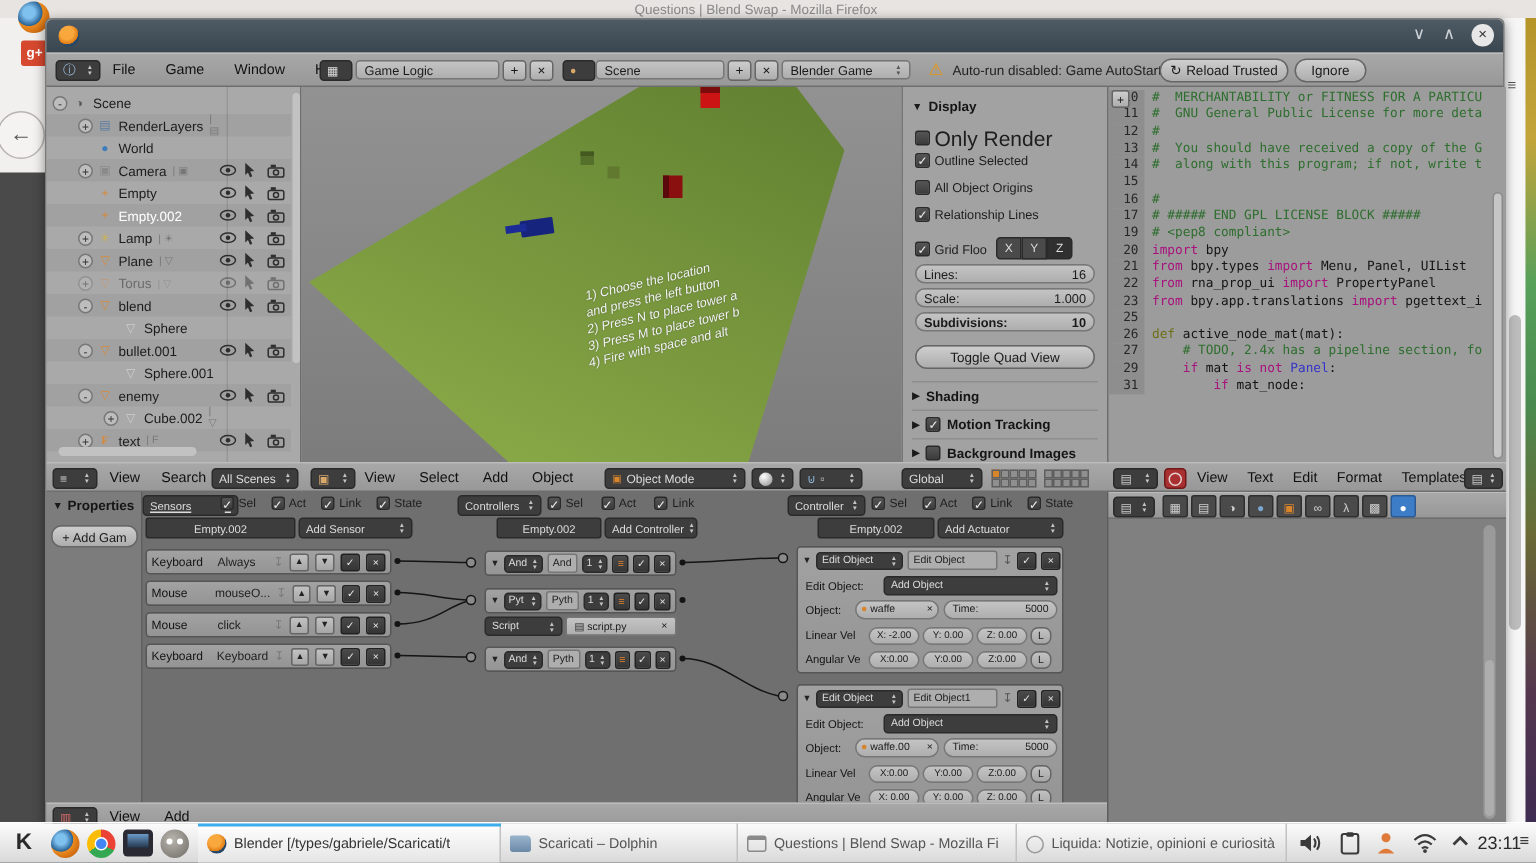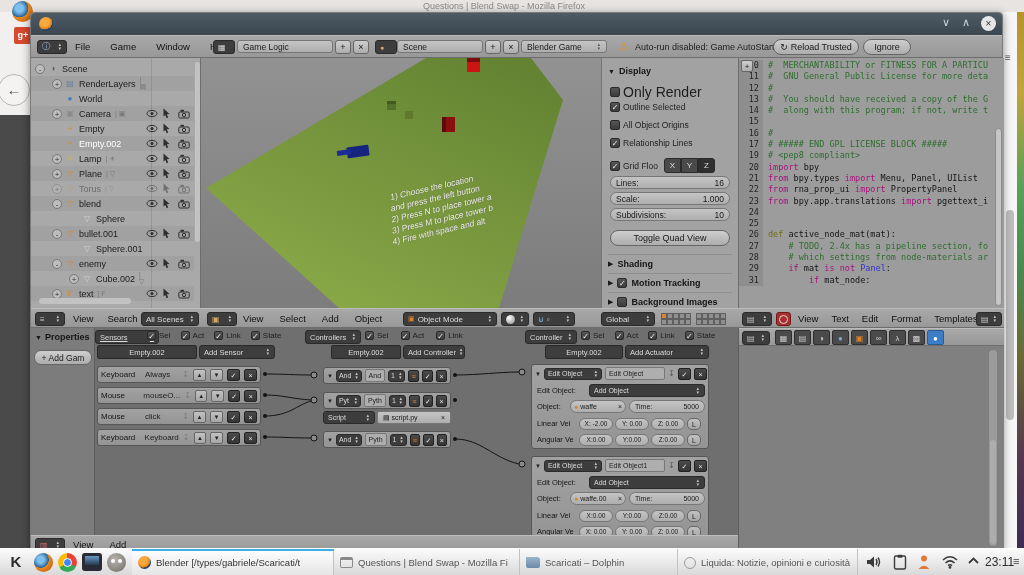--- a/index.html
+++ b/index.html
@@ -464,21 +464,21 @@
     </div>
     <div id="npanel-fields">
         <div class="ab dlight" style="left: 8px; top: 118px; width: 120px; justify-content: space-between;">
           <span>Lines:</span>
           <span>16</span>
         </div>
         <div class="ab dlight" style="left: 8px; top: 134px; width: 120px; justify-content: space-between;">
           <span>Scale:</span>
           <span>1.000</span>
         </div>
-        <div class="ab dlight" style="left: 8px; top: 150px; width: 120px; justify-content: space-between;">
+        <div class="ab dlight" style="left: 8px; top: 150px; width: 120px; justify-content: space-between; font-weight: bold;">
           <span>Subdivisions:</span>
           <span>10</span>
         </div>
       </div>
     <div class="ab btn" style="left:8px;top:172px;width:120px;height:16px;border-radius:8px;">
         <span>Toggle Quad View</span>
       </div>
     <div id="npanel-subpanels">
         <div class="ab" style="left: 6px; top: 196px; display: flex; gap: 4px; align-items: center; border-top: 1px solid rgb(142, 142, 142); width: 124px; padding-top: 4px;">
           <span style="font-size: 7px;">▶</span>
@@ -544,38 +544,30 @@
         </div>
         <div class="codeline">
           <span class="gut">22</span>
           <span class="body"><span class="kw">from</span><span class="pl"> rna_prop_ui </span><span class="kw">import</span><span class="pl"> PropertyPanel</span></span>
         </div>
         <div class="codeline">
           <span class="gut">23</span>
           <span class="body"><span class="kw">from</span><span class="pl"> bpy.app.translations </span><span class="kw">import</span><span class="pl"> pgettext_i</span></span>
         </div>
         <div class="codeline">
-          <span class="gut">24</span>
-          <span class="body"></span>
-        </div>
-        <div class="codeline">
           <span class="gut">25</span>
           <span class="body"></span>
         </div>
         <div class="codeline">
           <span class="gut">26</span>
           <span class="body"><span class="df">def</span><span class="pl"> active_node_mat(mat):</span></span>
         </div>
         <div class="codeline">
           <span class="gut">27</span>
           <span class="body"><span class="cm">    # TODO, 2.4x has a pipeline section, fo</span></span>
-        </div>
-        <div class="codeline">
-          <span class="gut">28</span>
-          <span class="body"><span class="cm">    # which settings from node-materials ar</span></span>
         </div>
         <div class="codeline">
           <span class="gut">29</span>
           <span class="body"><span class="pl">    </span><span class="kw">if</span><span class="pl"> mat </span><span class="kw">is</span><span class="pl"> </span><span class="kw">not</span><span class="pl"> </span><span class="bi">Panel</span><span class="pl">:</span></span>
         </div>
         <div class="codeline">
           <span class="gut">31</span>
           <span class="body"><span class="pl">        </span><span class="kw">if</span><span class="pl"> mat_node:</span></span>
         </div>
       </div>
@@ -1113,27 +1105,27 @@
     </div>
   <div class="ab" style="left:107px;top:4px;width:19px;height:19px;border-radius:50%;background:radial-gradient(circle at 40% 35%,#b8b4ae,#6e6a64);">
       <div style="position:absolute;left:4px;top:6px;width:4px;height:4px;border-radius:50%;background:#fff;"></div>
       <div style="position:absolute;left:11px;top:6px;width:4px;height:4px;border-radius:50%;background:#fff;"></div>
     </div>
   <div id="task-list" class="ab" style="left:132px;top:0;height:27px;display:flex;">
       <div class="task active" style="width: 202px;">
         <span style="width:13px;height:13px;border-radius:50%;background:radial-gradient(circle at 40% 35%,#f8a83c 35%,#e07a12 60%,#2a4a6a 62%,#1a3a58 100%);display:inline-block;flex:none;"></span>
         <span style="overflow:hidden;text-overflow:ellipsis;white-space:nowrap;">Blender [/types/gabriele/Scaricati/t</span>
       </div>
+      <div class="task" style="width: 158px;">
+        <span style="width:14px;height:11px;background:linear-gradient(#9ab4cc,#6a8aa8);border-radius:1px 3px 2px 2px;display:inline-block;flex:none;"></span>
+        <span style="overflow:hidden;text-overflow:ellipsis;white-space:nowrap;">Scaricati – Dolphin</span>
+      </div>
       <div class="task" style="width: 186px;">
         <span style="width:13px;height:11px;border:1.5px solid #8a8a8a;border-top-width:3.5px;border-radius:2px;display:inline-block;flex:none;box-sizing:border-box;"></span>
         <span style="overflow:hidden;text-overflow:ellipsis;white-space:nowrap;">Questions | Blend Swap - Mozilla Fi</span>
-      </div>
-      <div class="task" style="width: 158px;">
-        <span style="width:14px;height:11px;background:linear-gradient(#9ab4cc,#6a8aa8);border-radius:1px 3px 2px 2px;display:inline-block;flex:none;"></span>
-        <span style="overflow:hidden;text-overflow:ellipsis;white-space:nowrap;">Scaricati – Dolphin</span>
       </div>
       <div class="task" style="width: 180px;">
         <span style="width:12px;height:12px;border-radius:50%;border:1.5px solid #9a9a9a;display:inline-block;flex:none;box-sizing:border-box;"></span>
         <span style="overflow:hidden;text-overflow:ellipsis;white-space:nowrap;">Liquida: Notizie, opinioni e curiosità</span>
       </div>
     </div>
 
   <span class="ab" style="left:866px;top:5px;">
     <svg width="17" height="16" viewBox="0 0 17 16">
         <polygon points="1,6 4,6 8,2.5 8,13.5 4,10 1,10" fill="#3a3a3a"></polygon>

